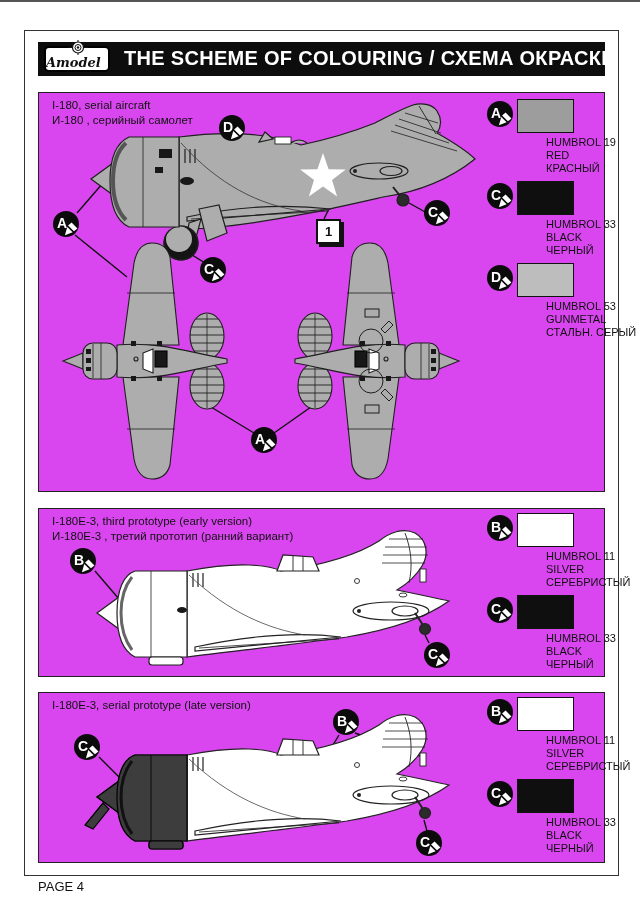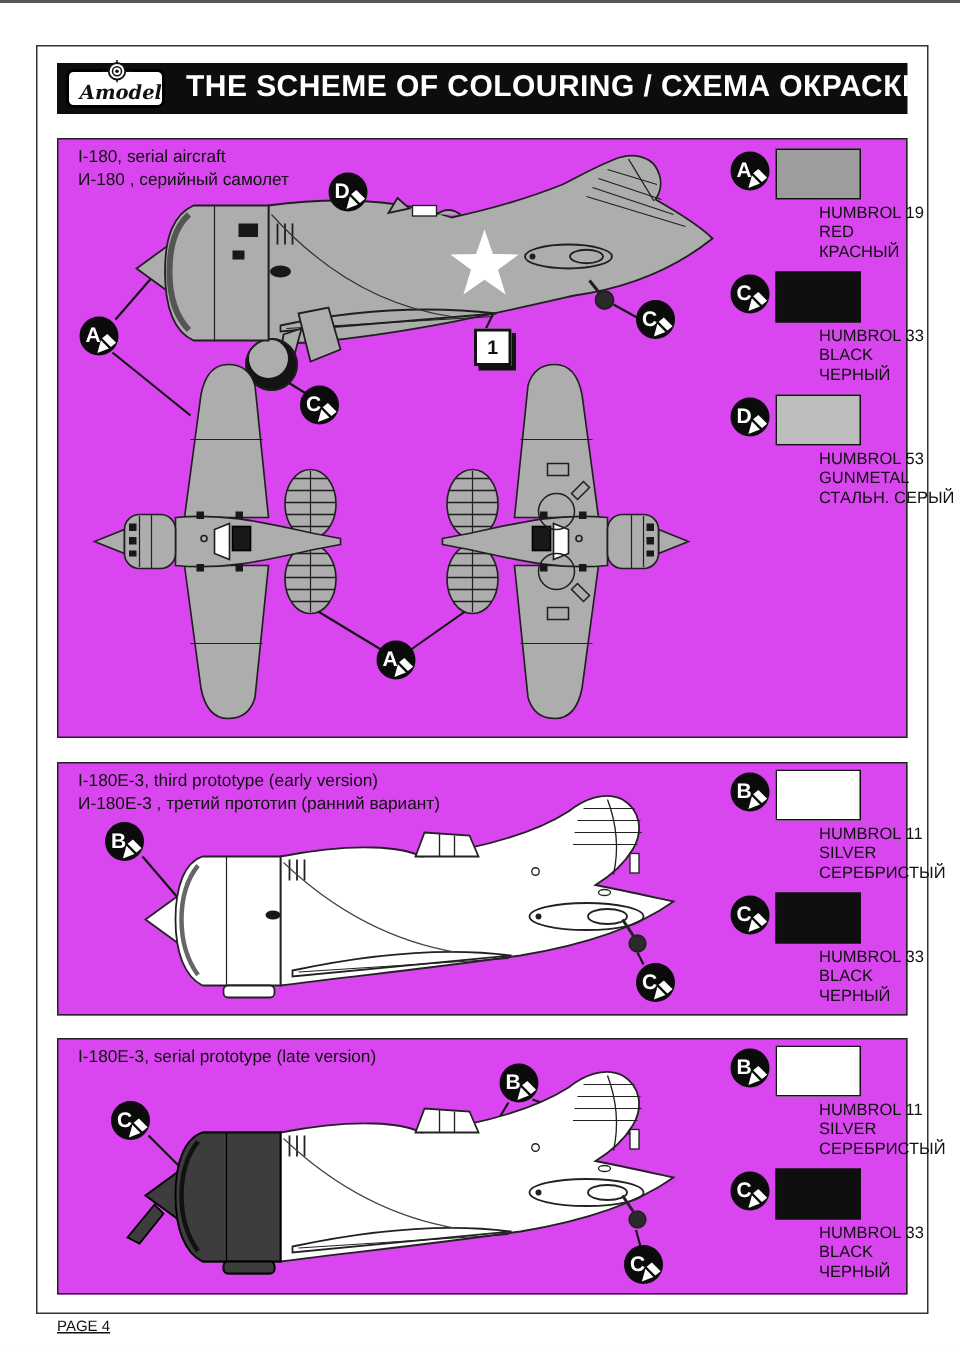--- a/index.html
+++ b/index.html
@@ -4,21 +4,21 @@
 <style>
   html,body{margin:0;padding:0;background:#fdfdfd;}
   #page{position:relative;width:640px;height:901px;background:#fff;overflow:hidden;
         font-family:"Liberation Sans",sans-serif;color:#111;}
   .scanline{position:absolute;left:0;top:0;width:640px;height:2px;background:#555;}
   #frame{position:absolute;left:24px;top:30px;width:593px;height:844px;border:1.5px solid #333;}
   
   #hdr{position:absolute;left:38px;top:42px;width:567px;height:34px;background:#0d0d0d;}
   #logo{position:absolute;left:6px;top:4px;width:66px;height:26px;background:#fff;
         border:2px solid #000;border-radius:5px;box-sizing:border-box;}
-  #logo .lg-txt{position:absolute;left:0;right:0;bottom:0px;text-align:right;
+  #logo .lg-txt{position:absolute;left:0;right:0;bottom:0px;text-align:left;
         font-family:"DejaVu Serif",serif;font-style:italic;font-weight:bold;font-size:13px;color:#111;}
   #logo svg{position:absolute;left:22px;top:-8px;width:20px;height:15px;}
   #hdr .title{position:absolute;left:86px;right:6px;top:5px;text-align:center;color:#fff;
         font-weight:bold;font-size:20px;letter-spacing:.3px;white-space:nowrap;}
   
   .panel{position:absolute;left:38px;width:567px;border:1.5px solid #222;box-sizing:border-box;background:#d946ef;}
   #p1{top:92px;height:400px;}
   #p2{top:508px;height:169px;}
   #p3{top:692px;height:171px;}
   .ptitle{position:absolute;left:13px;font-size:11.5px;color:#111;white-space:nowrap;z-index:3;}
@@ -31,21 +31,21 @@
   
   .decal{position:absolute;width:21px;height:21px;background:#fff;border:2px solid #111;
          box-shadow:3px 3px 0 0 #111;z-index:4;display:flex;align-items:center;justify-content:center;
          font-weight:bold;font-size:13px;}
   
   .legend-entry{position:absolute;left:448px;width:118px;z-index:3;}
   .legend-entry .co{position:absolute;left:0;top:2px;}
   .swatch{position:absolute;left:30px;top:0;width:57px;height:34px;border:1.5px solid #111;box-sizing:border-box;}
   .legend-text{position:absolute;left:30px;top:37px;font-size:11px;line-height:13px;white-space:nowrap;margin-left:29px;}
   
-  #footer{position:absolute;left:38px;top:879px;font-size:10px;color:#111;text-decoration:underline;}
+  #footer{position:absolute;left:38px;top:879px;font-size:13px;color:#111;}
   svg .leader{stroke:#111;stroke-width:1.4;}
 </style>
 </head>
 <body>
 
 <svg width="0" height="0" style="position:absolute" aria-hidden="true">
   <defs>
     <clipPath id="stabU">
         <ellipse cx="168" cy="243" rx="17" ry="23"></ellipse>
       </clipPath>

